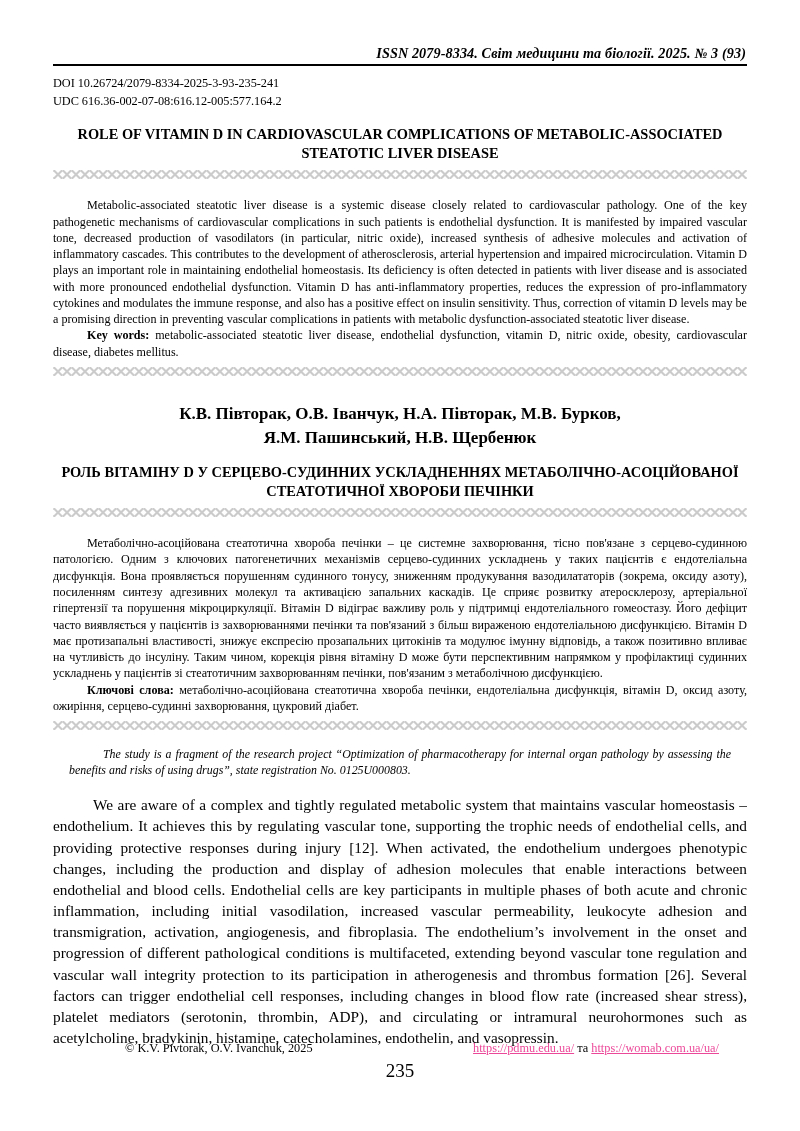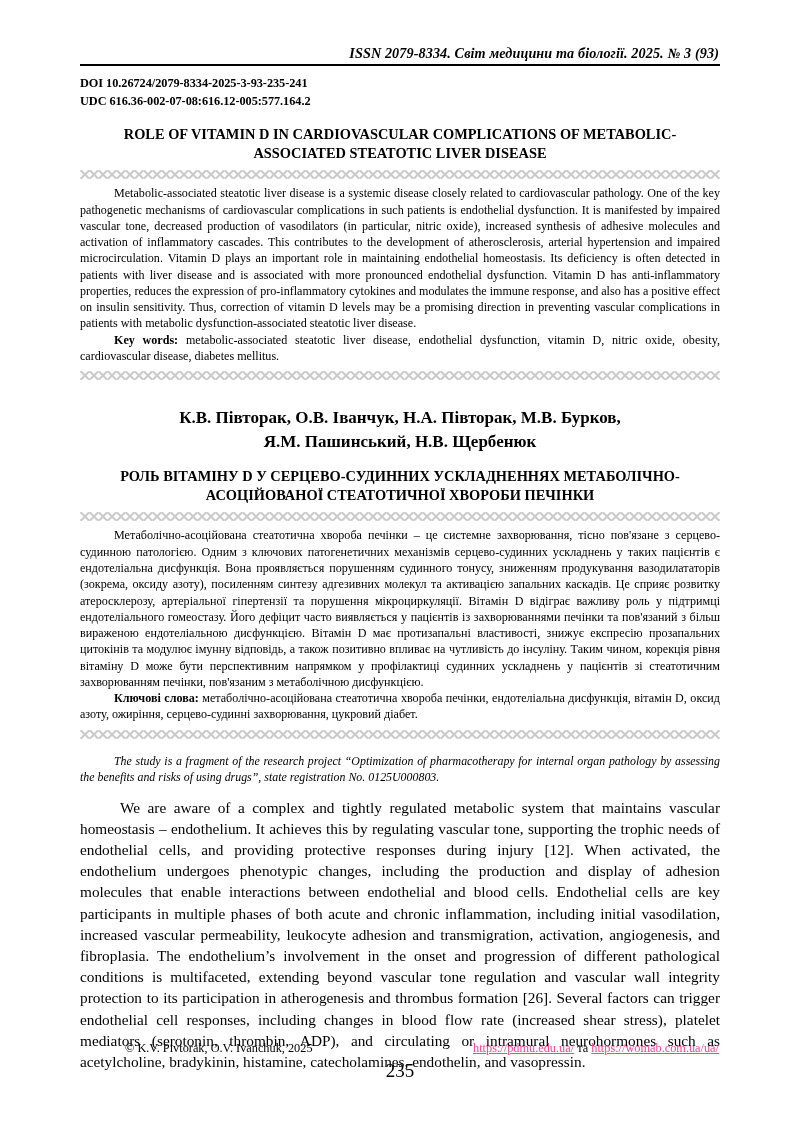--- a/index.html
+++ b/index.html
@@ -13,21 +13,21 @@
     font-family: "Liberation Serif", "DejaVu Serif", serif;
     color: #000000;
     position: relative;
     overflow: hidden;
   }
   .page {
     width: 800px;
     height: 1131px;
     position: relative;
     box-sizing: border-box;
-    padding: 0 80px;
+    padding: 0 53px;
   }
 
   
   .running-head {
     text-align: right;
     font-style: italic;
     font-weight: bold;
     font-size: 14.2px;
     letter-spacing: 0.1px;
     padding-top: 45px;
@@ -35,21 +35,21 @@
     line-height: 1.15;
   }
   .head-rule {
     border-top: 2.2px solid #000;
     margin-top: 3px;
     margin-bottom: 9px;
   }
 
   
   .idline {
-    font-weight: bold;
+    font-weight: normal;
     font-size: 12.3px;
     line-height: 1.42;
     letter-spacing: -0.05px;
   }
 
   
   .author-band {
     background: #d6d6d6;
     margin-top: 11px;
     padding: 4px 4px 5px 4px;
@@ -88,21 +88,21 @@
       linear-gradient(-45deg, transparent 44%, #c9c9c9 44%, #c9c9c9 56%, transparent 56%);
     opacity: 0.95;
   }
 
   
   .abstract {
     font-size: 12.1px;
     line-height: 1.345;
     text-align: justify;
     text-justify: inter-word;
-    margin-top: 6px;
+    margin-top: 18px;
   }
   .abstract p {
     margin: 0;
     text-indent: 34px;
   }
   .kw-label {
     font-weight: bold;
   }
 
   
@@ -124,21 +124,21 @@
 
   
   .funding {
     font-style: italic;
     font-size: 11.9px;
     line-height: 1.35;
     text-align: justify;
     margin-top: 14px;
   }
   .funding p {
-    margin: 0;
+    margin: 16px;
     text-indent: 34px;
   }
 
   
   .body-text {
     font-size: 15.3px;
     line-height: 1.385;
     text-align: justify;
     text-justify: inter-word;
     margin-top: 12px;

